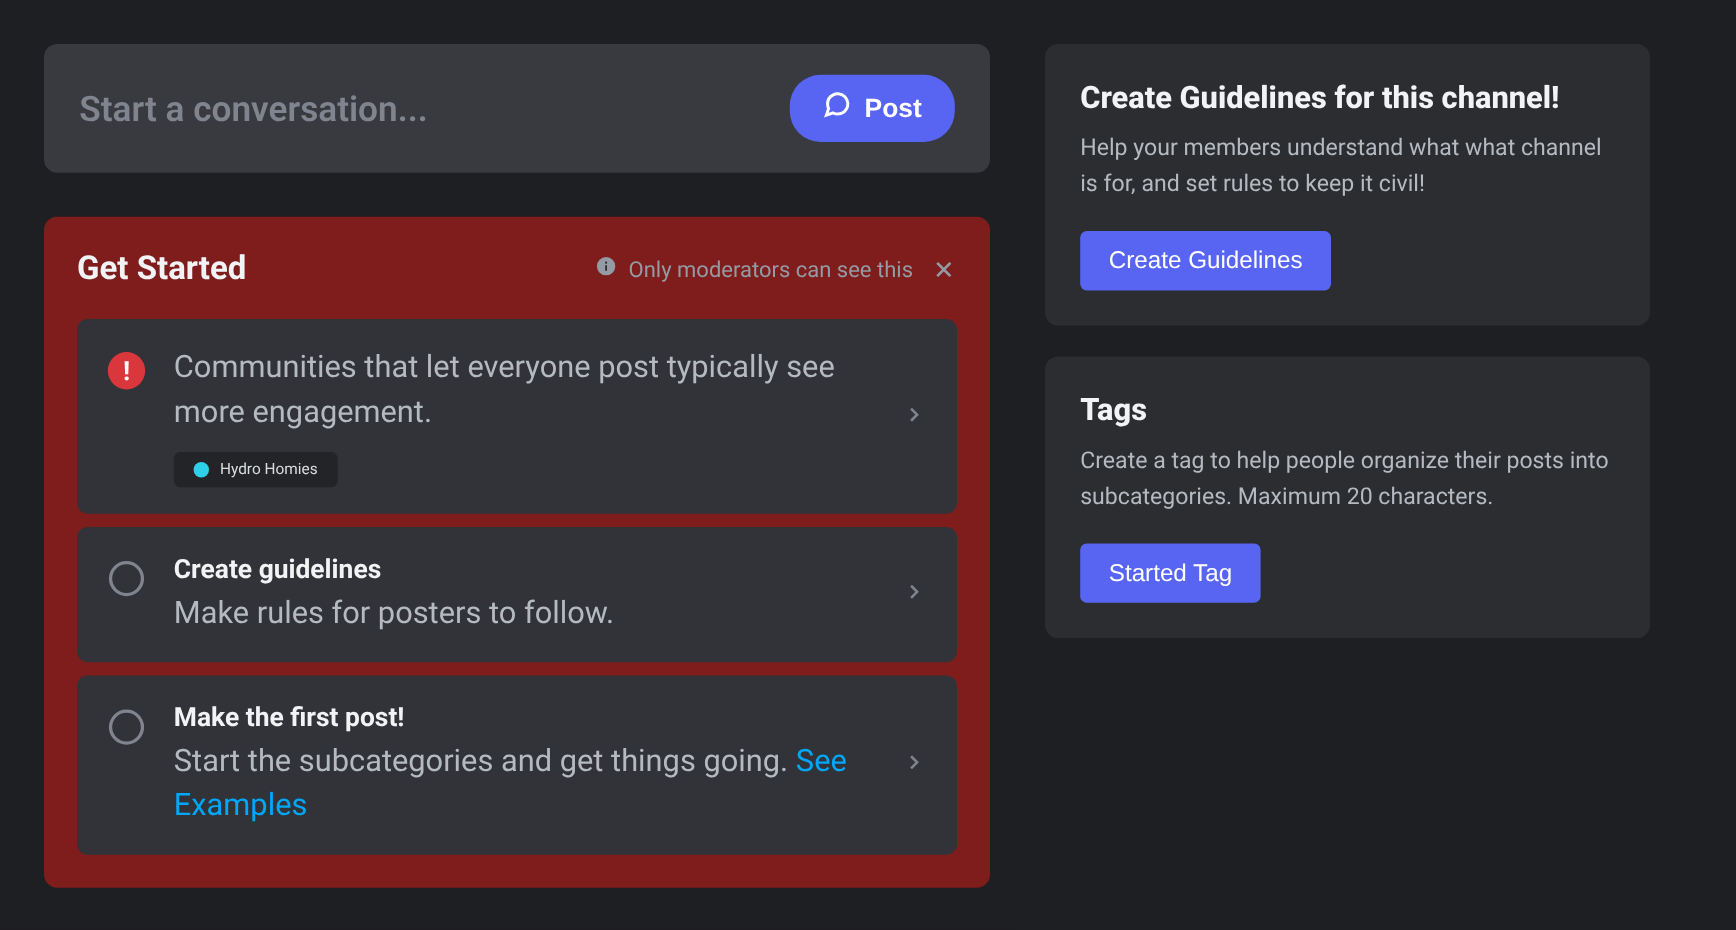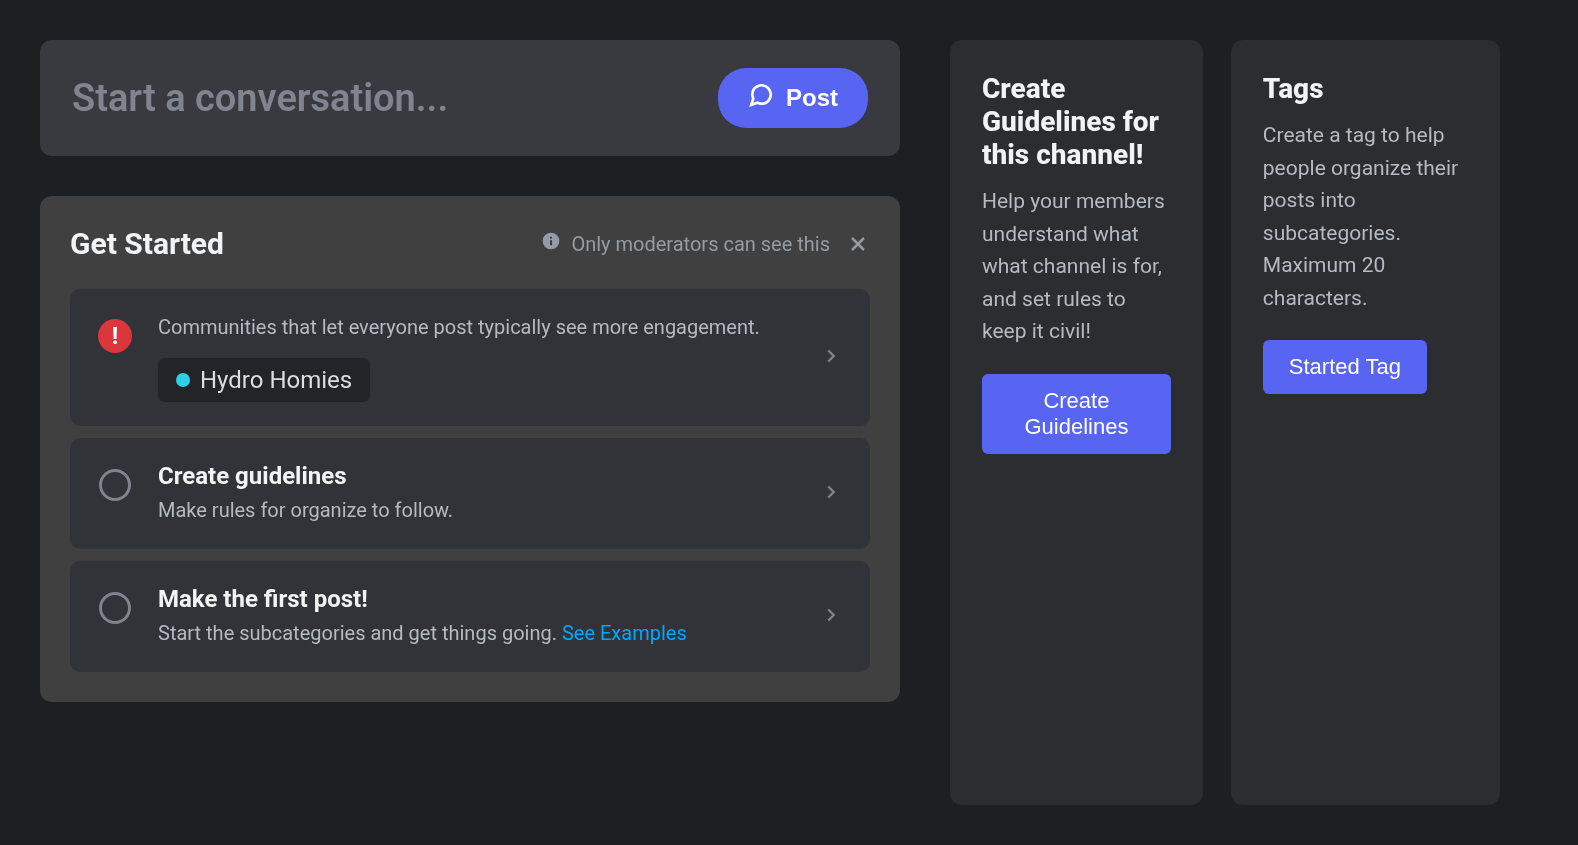--- a/index.html
+++ b/index.html
@@ -20,54 +20,55 @@
     .main-column {
       flex: 1;
       display: flex;
       flex-direction: column;
       gap: 40px;
       max-width: 860px;
     }
     .side-column {
       width: 550px;
       display: flex;
+      flex-direction: column;
       gap: 28px;
     }
     .composer {
       background: #383a40;
       border-radius: 12px;
       padding: 28px 32px;
       display: flex;
       align-items: center;
       justify-content: space-between;
     }
     .composer-placeholder {
       color: #80848e;
-      font-size: 38px;
+      font-size: 32px;
       font-weight: 600;
     }
     .post-button {
       background: #5865f2;
       border: none;
       color: #ffffff;
       font-size: 24px;
       font-weight: 600;
       padding: 14px 30px;
       border-radius: 28px;
       display: flex;
       align-items: center;
       gap: 12px;
       cursor: pointer;
     }
     .post-button svg {
       width: 26px;
       height: 26px;
     }
     .get-started-card {
-      background: #404040;
+      background: #7f1d1d;
       border-radius: 12px;
       padding: 30px;
     }
     .get-started-header {
       display: flex;
       align-items: center;
       justify-content: space-between;
       margin-bottom: 28px;
     }
     .get-started-title {
@@ -143,21 +144,21 @@
       flex: 1;
     }
     .step-title {
       color: #f2f3f5;
       font-size: 24px;
       font-weight: 700;
       margin-bottom: 6px;
     }
     .step-desc {
       color: #b5bac1;
-      font-size: 20px;
+      font-size: 28px;
       line-height: 1.45;
     }
     .step-desc .link {
       color: #00a8fc;
       margin-top: 15px;
     }
     .role-chip {
       display: inline-flex;
       align-items: center;
       gap: 10px;
@@ -167,21 +168,21 @@
       margin-top: 16px;
     }
     .role-dot {
       width: 14px;
       height: 14px;
       border-radius: 50%;
       background: #2ecfe8;
     }
     .role-name {
       color: #dbdee1;
-      font-size: 24px;
+      font-size: 14px;
     }
     .chevron {
       flex-shrink: 0;
       color: #80848e;
     }
     .chevron svg {
       width: 22px;
       height: 22px;
     }
     .side-card {
@@ -272,21 +273,21 @@
             </svg>
         </div>
       </div>
 
       <div class="step-item">
         <div class="step-icon-wrap">
           <div class="empty-circle"></div>
         </div>
         <div class="step-content">
           <div class="step-title">Create guidelines</div>
-          <div class="step-desc">Make rules for organize to follow.</div>
+          <div class="step-desc">Make rules for posters to follow.</div>
         </div>
         <div class="chevron">
           <svg viewBox="0 0 24 24" fill="none" stroke="currentColor" stroke-width="2.5">
               <path d="M9 18l6-6-6-6"></path>
             </svg>
         </div>
       </div>
 
       <div class="step-item">
         <div class="step-icon-wrap">

